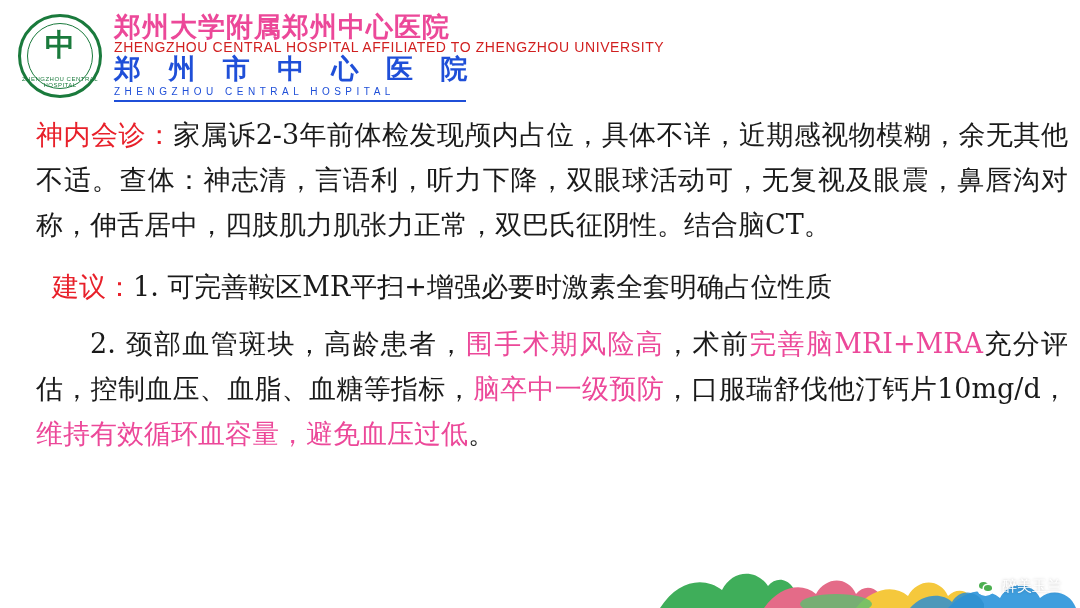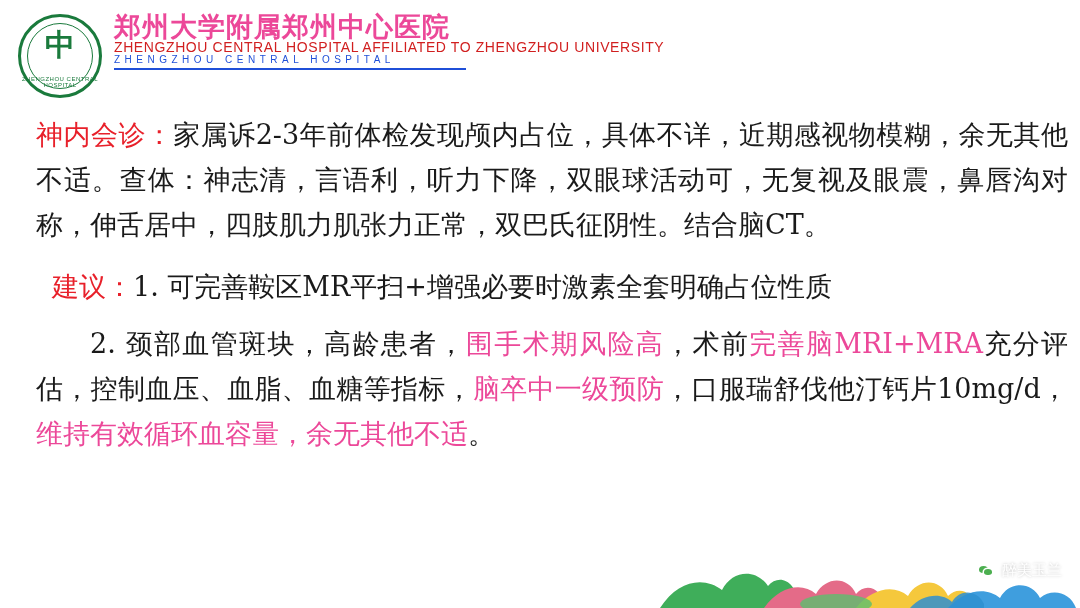--- a/index.html
+++ b/index.html
@@ -134,21 +134,21 @@
     bottom: 0;
     width: 420px;
     height: 92px;
     pointer-events: none;
   }
 
   
   .watermark {
     position: absolute;
     right: 18px;
-    bottom: 28px;
+    bottom: 12px;
     display: flex;
     align-items: center;
     gap: 7px;
     color: #ffffff;
     font-family: "Liberation Sans", sans-serif;
     font-size: 15px;
     text-shadow: 0 0 3px rgba(0,0,0,0.25);
   }
   .wechat-badge {
     width: 19px;
@@ -181,37 +181,38 @@
 
 <div class="header">
   <div class="logo-seal">
     <div class="inner-ring"></div>
     <div class="mono">中</div>
     <div class="arc-text">ZHENGZHOU CENTRAL HOSPITAL</div>
   </div>
   <div class="logo-text">
     <div class="logo-line1">郑州大学附属郑州中心医院</div>
     <div class="logo-line2">ZHENGZHOU CENTRAL HOSPITAL AFFILIATED TO ZHENGZHOU UNIVERSITY</div>
+    <div class="logo-line3">郑 州 市 中 心 医 院</div>
     <div class="logo-line4">ZHENGZHOU CENTRAL HOSPITAL</div>
     <div class="logo-rule"></div>
   </div>
 </div>
 
 <div class="content">
 
   <p class="para p1">
     <span class="lead">神内会诊：</span><span>家属诉2-3年前体检发现颅内占位，具体不详，近期感视物模糊，余无其他不适。查体：神志清，言语利，听力下降，双眼球活动可，无复视及眼震，鼻唇沟对称，伸舌居中，四肢肌力肌张力正常，双巴氏征阴性。结合脑CT。</span>
   </p>
 
   <p class="para p2">
     <span class="lead">建议：</span><span>1. 可完善鞍区MR平扫+增强必要时激素全套明确占位性质</span>
   </p>
 
   <p class="para p3">
-    <span>2. 颈部血管斑块，高龄患者，</span><span class="red">围手术期风险高</span><span>，术前</span><span class="red">完善脑MRI+MRA</span><span>充分评估，控制血压、血脂、血糖等指标，</span><span class="red">脑卒中一级预防</span><span>，口服瑞舒伐他汀钙片10mg/d，</span><span class="red">维持有效循环血容量，余无其他不适</span><span>。</span>
+    <span>2. 颈部血管斑块，高龄患者，</span><span class="red">围手术期风险高</span><span>，术前</span><span class="red">完善脑MRI+MRA</span><span>充分评估，控制血压、血脂、血糖等指标，</span><span class="red">脑卒中一级预防</span><span>，口服瑞舒伐他汀钙片10mg/d，</span><span class="red">维持有效循环血容量，避免血压过低</span><span>。</span>
   </p>
 
 </div>
 
 <svg class="deco" viewBox="0 0 420 92">
   <path d="M0 92 C 18 64, 44 60, 62 74 C 72 54, 96 52, 108 70 C 118 58, 136 62, 140 92 Z" fill="#3fae5a"></path>
   <path d="M104 92 C 120 70, 142 66, 156 78 C 166 60, 188 60, 196 78 C 206 66, 222 72, 226 92 Z" fill="#e46b88"></path>
   <path d="M196 92 C 212 72, 234 68, 248 80 C 258 62, 280 62, 288 80 C 298 70, 312 74, 316 92 Z" fill="#f5c83c"></path>
   <path d="M288 92 C 304 74, 326 70, 340 82 C 350 64, 372 66, 380 82 C 392 72, 410 76, 416 92 Z" fill="#3f9ede"></path>
   <path d="M250 92 C 262 78, 282 76, 292 86 C 300 72, 318 74, 324 88 L 324 92 Z" fill="#2e8fd0" opacity="0.85"></path>

